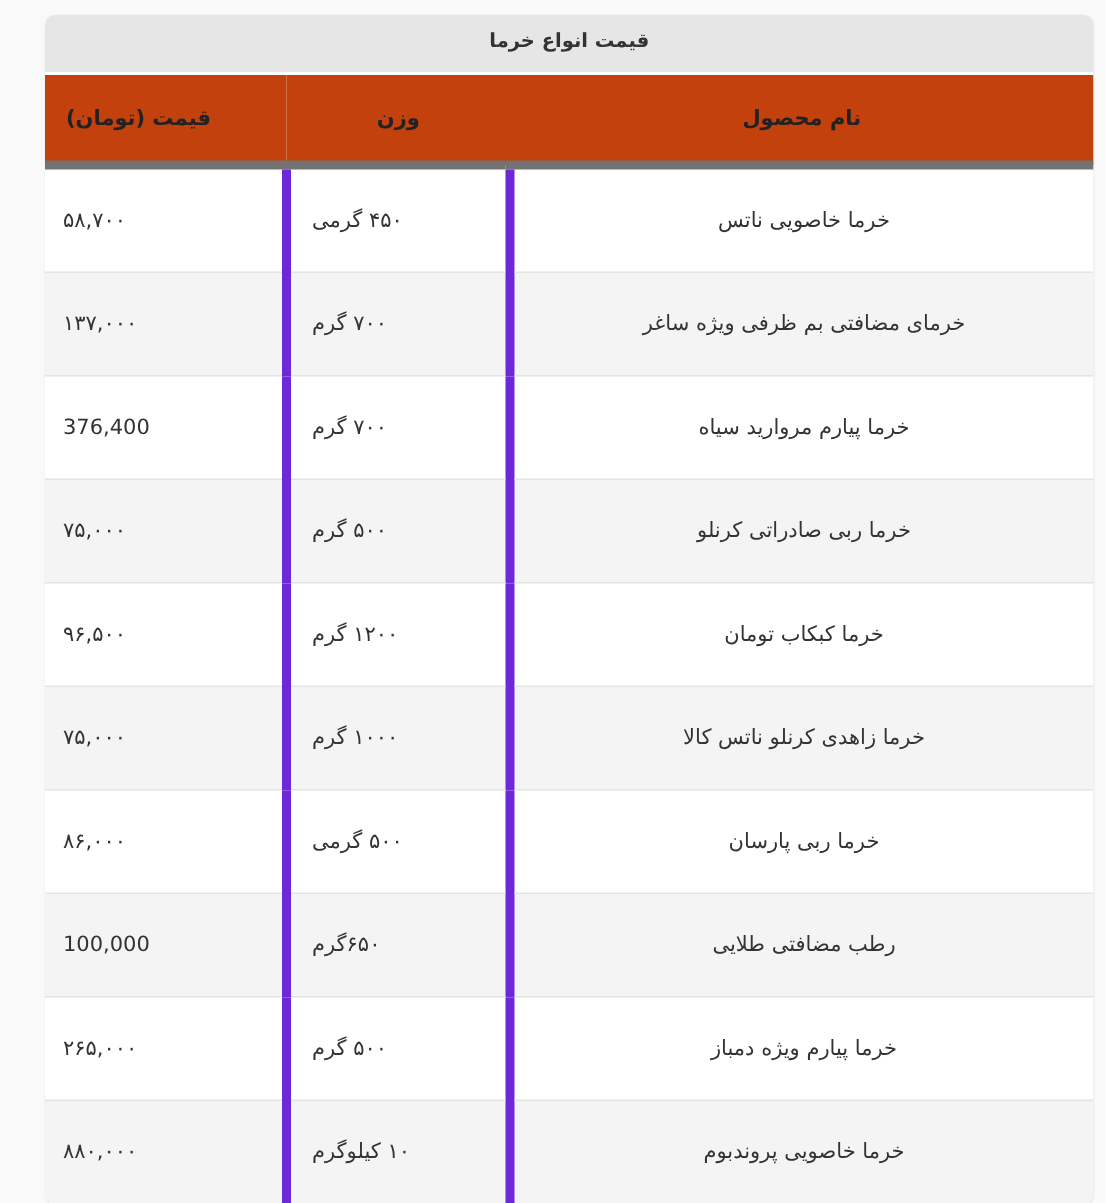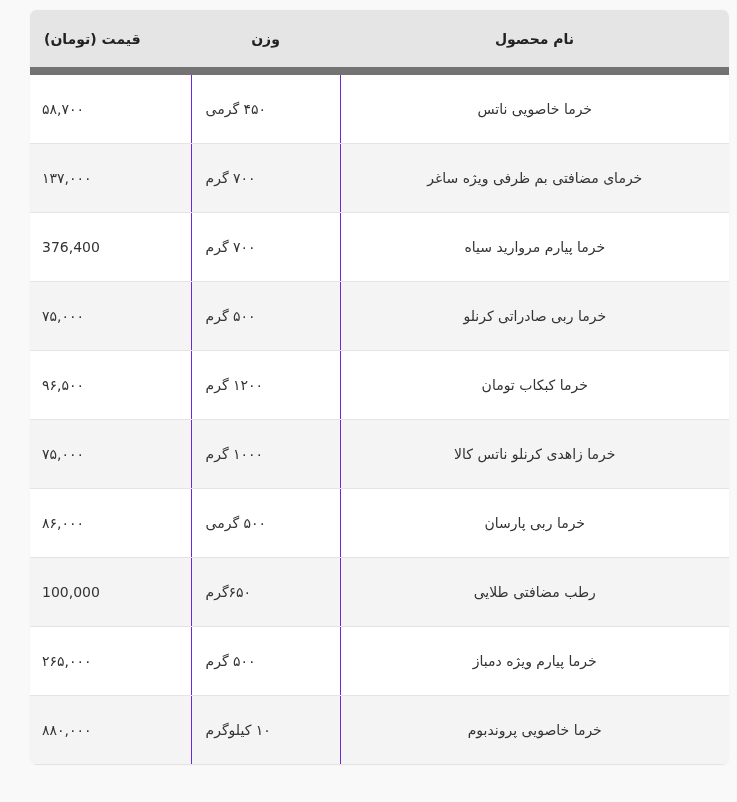--- a/index.html
+++ b/index.html
@@ -40,50 +40,51 @@
     width: 100%;
     border-collapse: collapse;
     table-layout: fixed;
     direction: rtl;
   }
   col.c-name { width: 389px; }
   col.c-weight { width: 149px; }
   col.c-price { width: 161px; }
   thead th {
     height: 57px;
-    background: #e5e5e5;
+    background: #c2410c;
     font-size: 14px;
     font-weight: bold;
     color: #222222;
-    border-bottom: 8px solid #737373;
+    border-bottom: 6px solid #737373;
     padding: 0 14px;
   }
   thead th.h-name { text-align: center; }
   thead th.h-weight { text-align: center; }
   thead th.h-price { text-align: left; padding-left: 14px; }
   tbody td {
     height: 68px;
     border-bottom: 1px solid #e4e4e4;
-    border-left: 1px solid #6d28d9;
+    border-left: 6px solid #6d28d9;
     font-size: 14px;
     color: #333333;
     padding: 0 14px;
   }
   tbody td:last-child { border-left: none; }
   tbody tr:nth-child(even) td { background: #f4f4f4; }
   tbody tr:nth-child(odd) td { background: #ffffff; }
   td.name { text-align: center; }
   td.weight { text-align: left; padding-left: 14px; }
   td.price { text-align: left; padding-left: 12px; }
   .lr { direction: rtl; unicode-bidi: embed; }
 </style>
 </head>
 <body>
 
 <div class="table-wrap">
+  <div class="caption">قیمت انواع خرما</div>
   <table>
     <colgroup>
       <col class="c-name">
       <col class="c-weight">
       <col class="c-price">
     </colgroup>
     <thead>
       <tr>
         <th class="h-name">نام محصول</th>
         <th class="h-weight">وزن</th>

